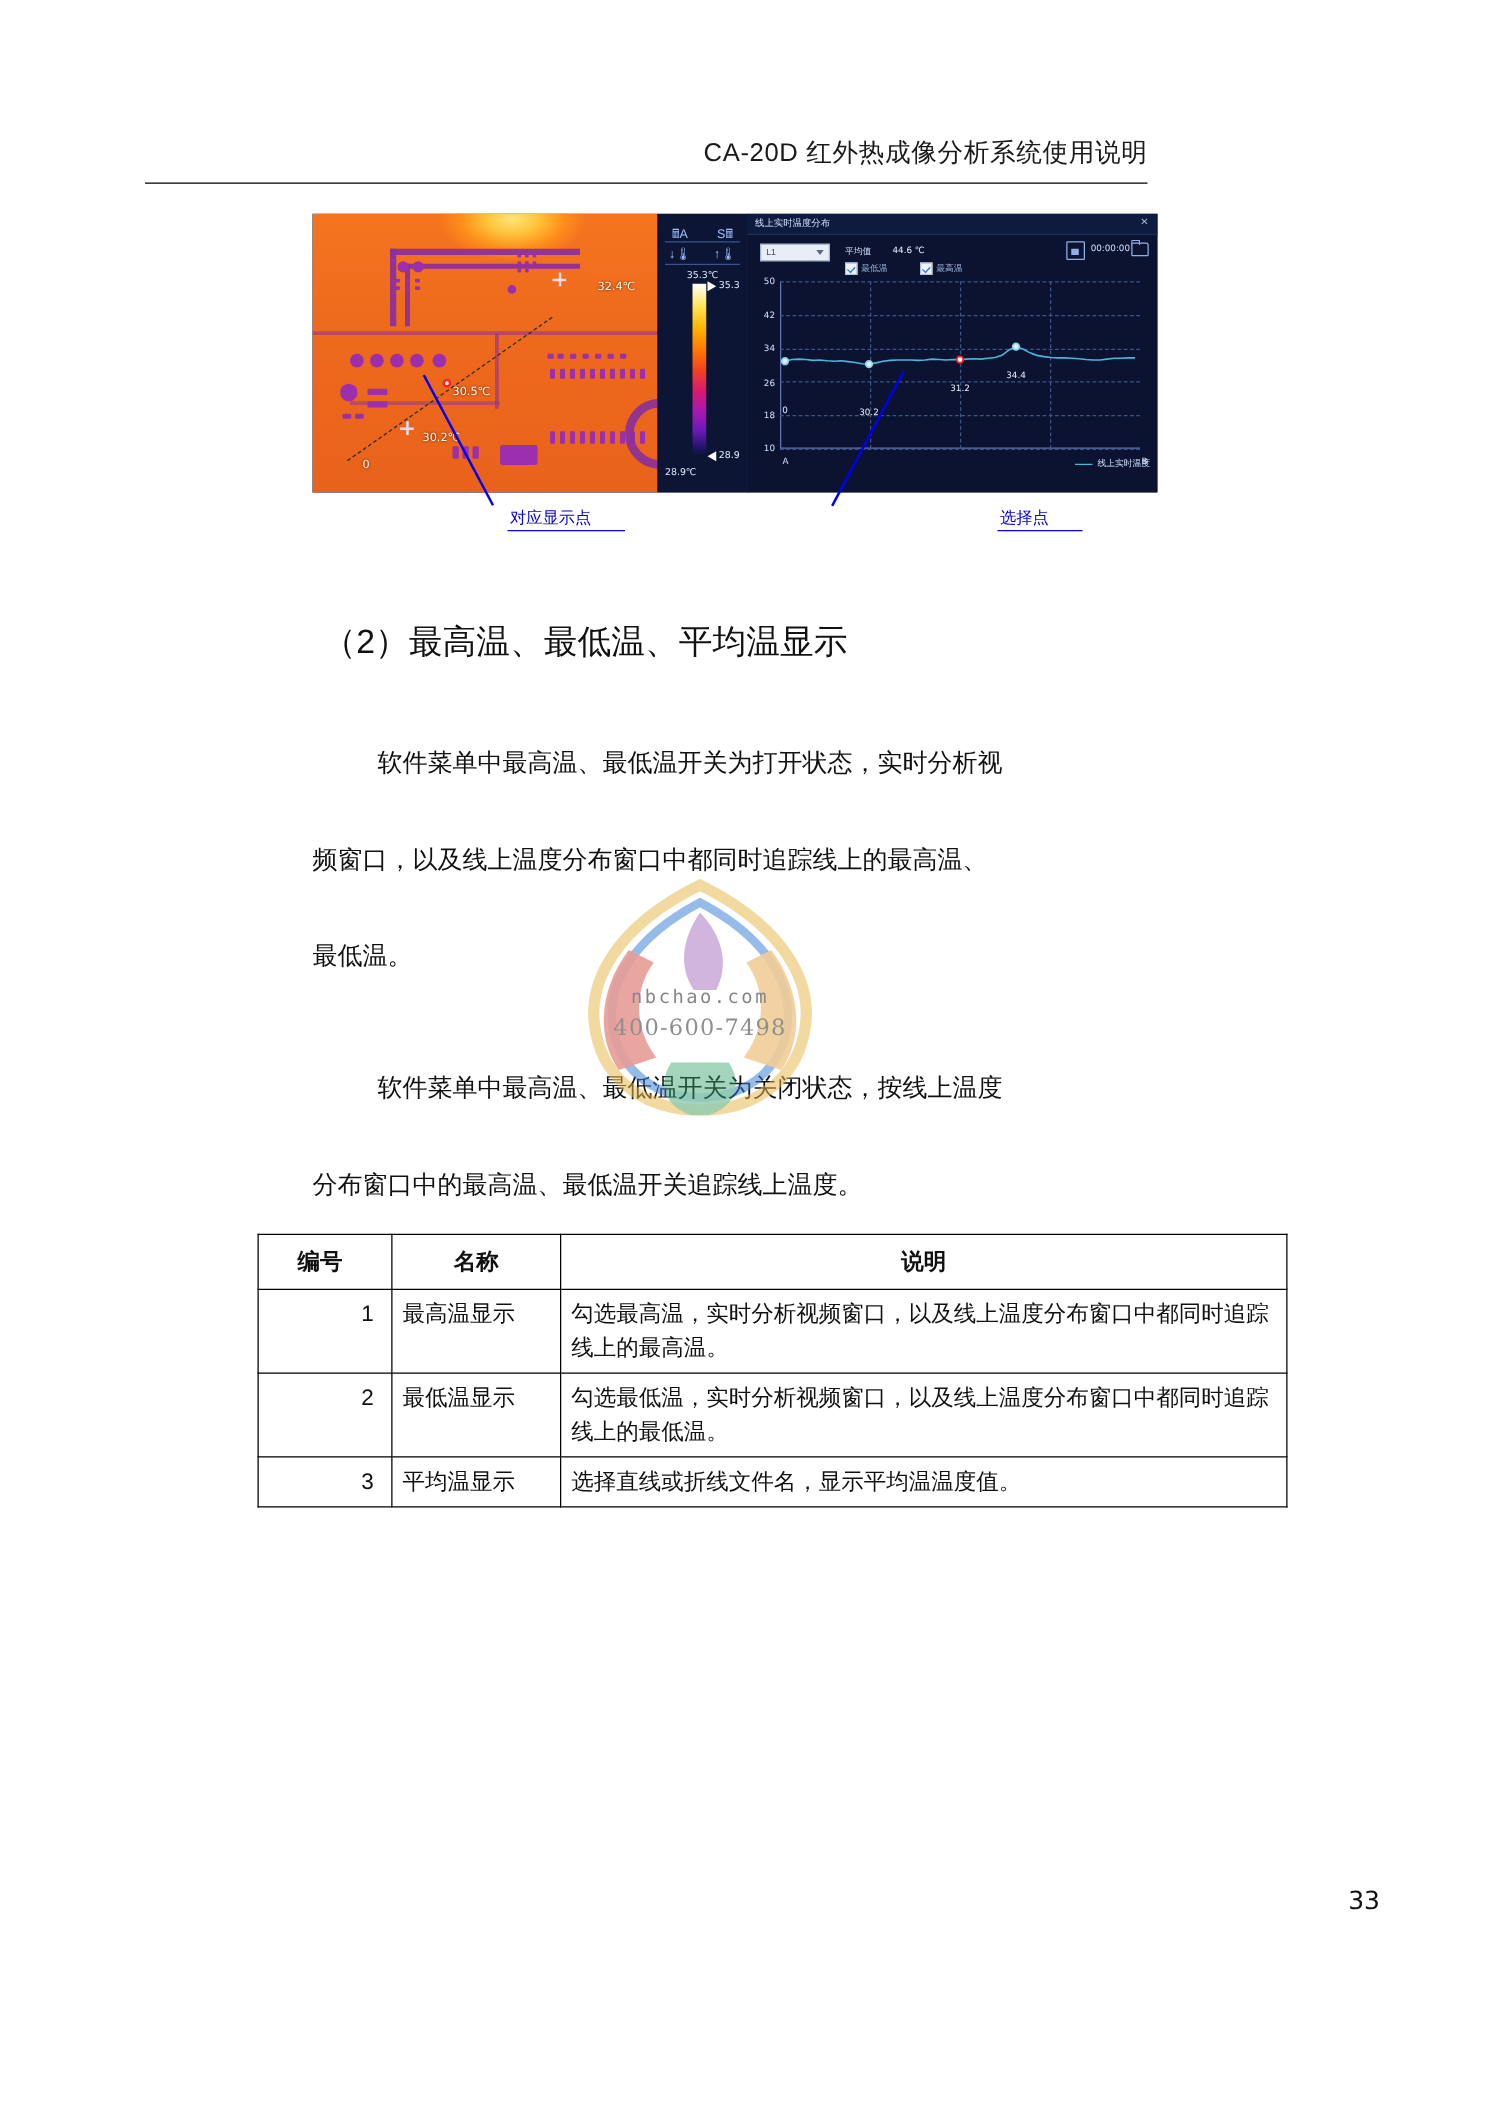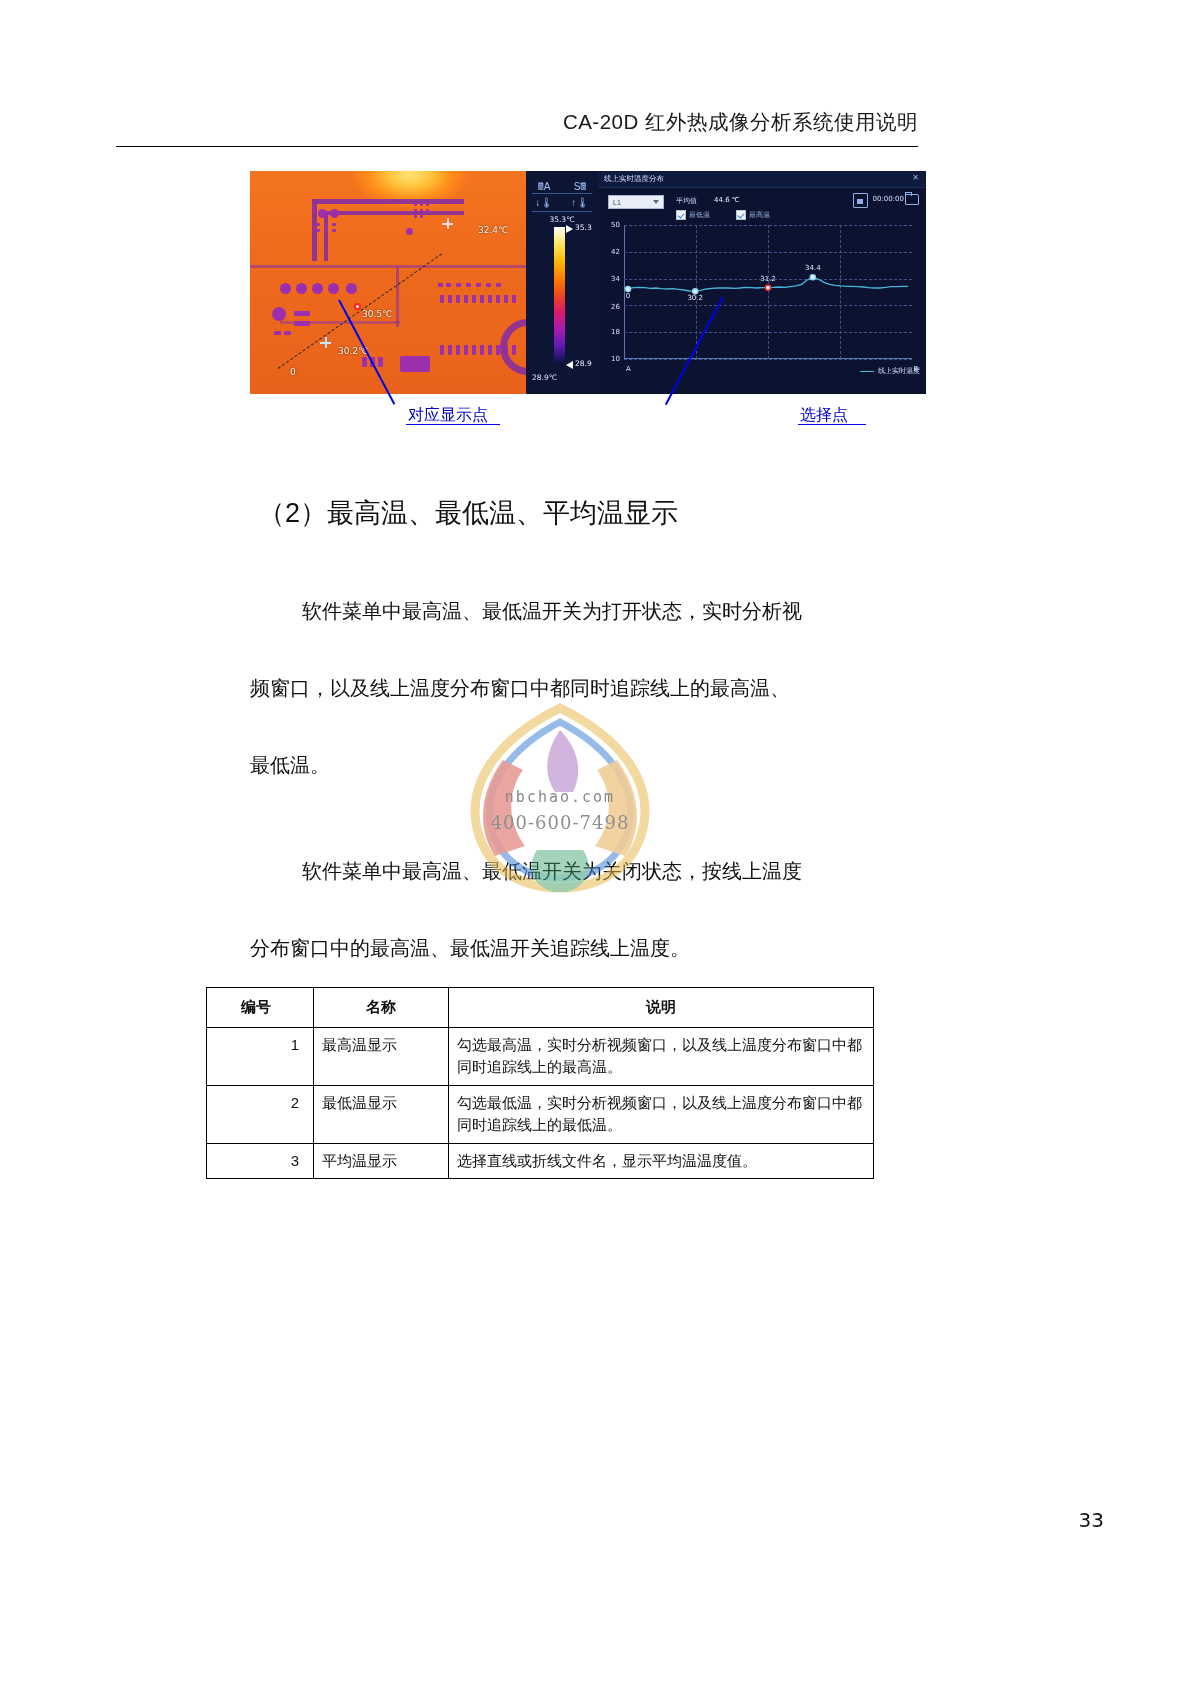--- a/index.html
+++ b/index.html
@@ -247,36 +247,37 @@
     border-top:1px dashed #3e5488;
   }
   .vgrid {
     position:absolute; top:0; height:100%; width:0;
     border-left:1px dashed #3e5488;
   }
   .dlabel {
     position:absolute; font-size:7px; color:#e6eeff;
     font-family:"DejaVu Sans", sans-serif; transform:translateX(-50%);
     white-space:nowrap;
+    margin-top:32px;
   }
   .axis-end {
     position:absolute; font-size:7px; color:#cfe0ff;
     font-family:"DejaVu Sans", sans-serif;
   }
   .legend {
     position:absolute; right:6px; bottom:18px;
     display:flex; align-items:center; gap:4px;
     font-size:7px; color:#cfe0ff;
   }
   .legend .sw { width:14px;height:0;border-top:1.4px solid #49b6e0; display:inline-block;}
 
   
   .callout-line { position:absolute; background:#0000ee; }
   .callout-text {
-    position:absolute; font-size:16px; color:#0000cc;
+    position:absolute; font-size:13px; color:#0000cc;
     white-space:nowrap;
   }
   .callout-underline {
     position:absolute; height:0; border-top:1.4px solid #0000ee;
   }
 
   
   .sec-heading {
     position:absolute;
     font-size:27px; color:#111; white-space:nowrap;
@@ -305,23 +306,23 @@
   }
   .wm-text3 {
     position:absolute; left:0; top:112px; width:330px; text-align:center;
     font-size:18px; color:#4a4a4a; font-family:"DejaVu Serif", serif; letter-spacing:1px;
   }
 
   
   .tbl {
     position:absolute;
     left: 206px; top: 987px;
-    width: 668px;
+    width: 824px;
     border-collapse: collapse;
-    font-size: 15px;
+    font-size: 18px;
     color:#111;
   }
   .tbl th, .tbl td {
     border: 1.6px solid #000;
     padding: 6px 8px;
     vertical-align: top;
     line-height: 1.5;
   }
   .tbl th { text-align:center; font-weight:bold; padding:8px 6px; }
   .col-no { width: 84px; text-align:right; padding-right:14px !important; }

